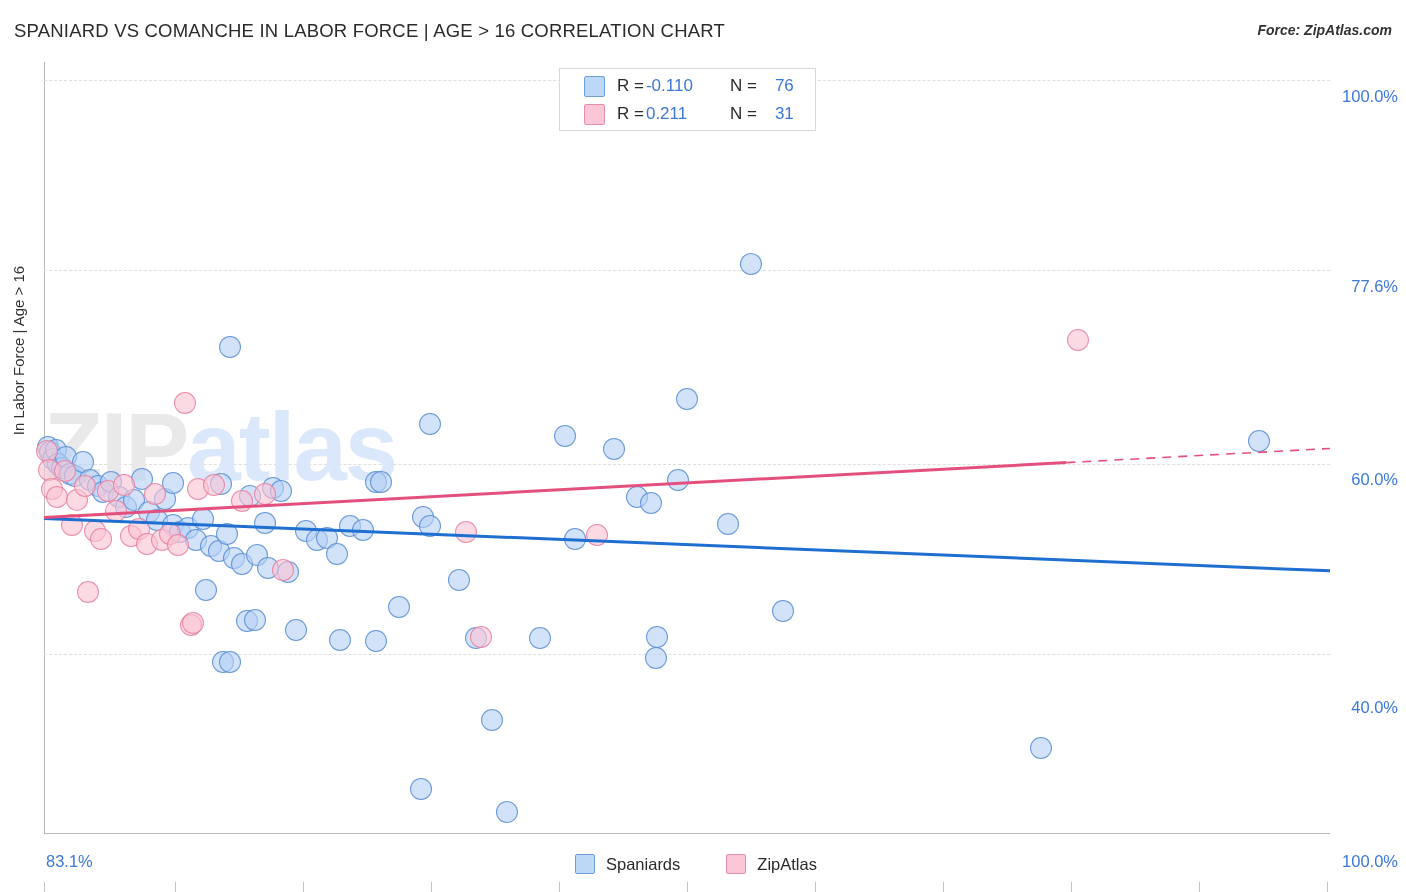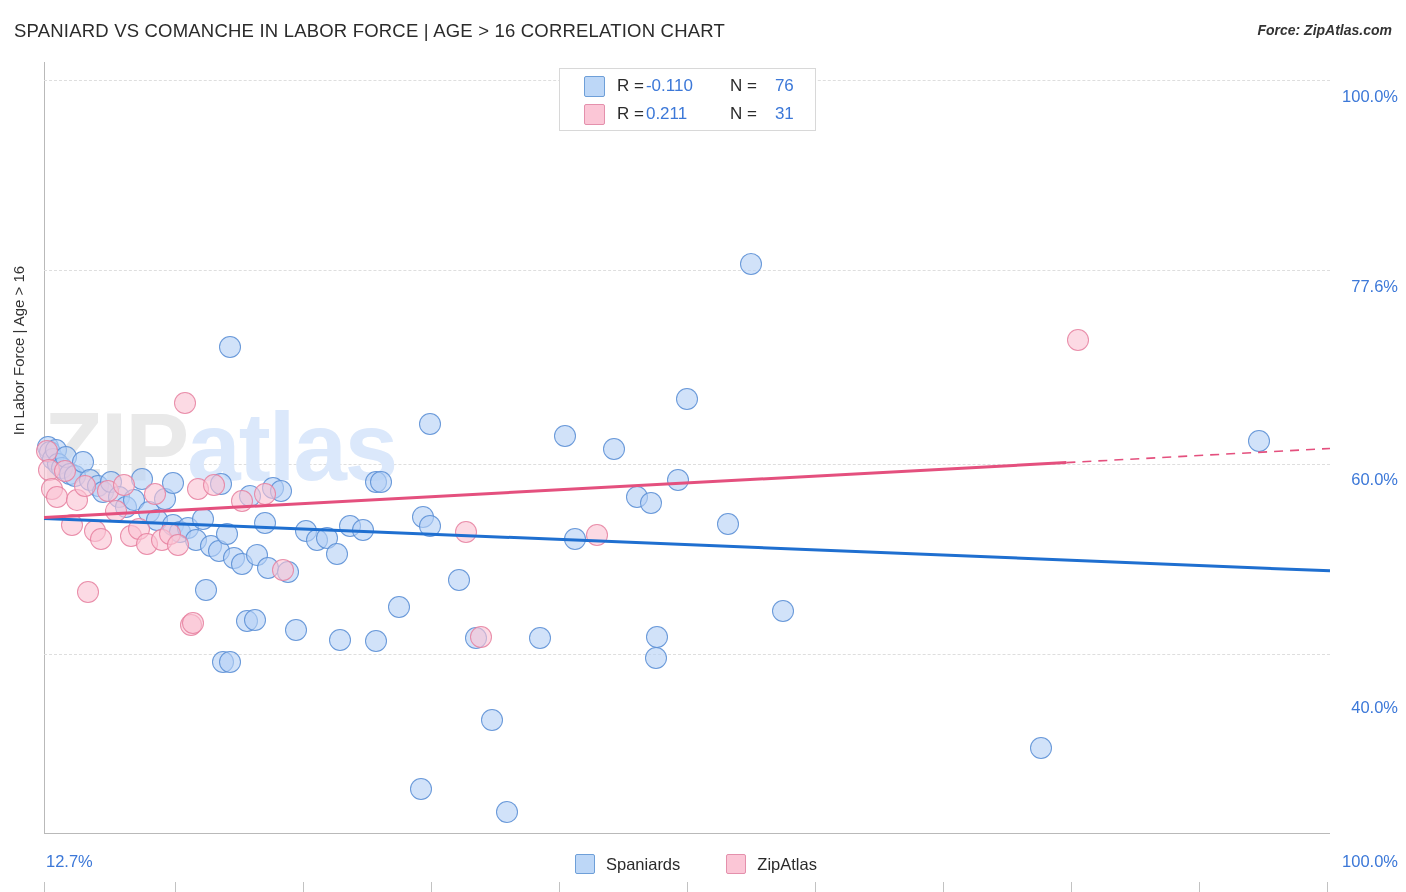--- a/index.html
+++ b/index.html
@@ -399,21 +399,21 @@
       <line x1="1066.37" y1="462.61944654088046" x2="1330" y2="448.48553459119495" stroke="#e4507e" stroke-width="1.6" stroke-dasharray="9,7"></line>
     </g>
 </svg>
 
 <div class="y-axis-label" style="top:87px">100.0%</div>
 <div class="y-axis-label" style="top:277px">77.6%</div>
 <div class="y-axis-label" style="top:470px">60.0%</div>
 <div class="y-axis-label" style="top:698px">40.0%</div>
 
 <div id="y-axis-title">In Labor Force | Age &gt; 16</div>
-<div id="x-min-label">12.7%</div>
+<div id="x-min-label">83.1%</div>
 <div id="x-max-label">100.0%</div>
 
 <div id="stats-legend">
   <div class="stats-row" style="top:3px">
     <span class="stats-swatch sw-blue"></span>
     <span class="stats-rlabel">R =</span>
     <span class="stats-rvalue">-0.110</span>
     <span class="stats-nlabel">N =</span>
     <span class="stats-nvalue">76</span>
   </div>

